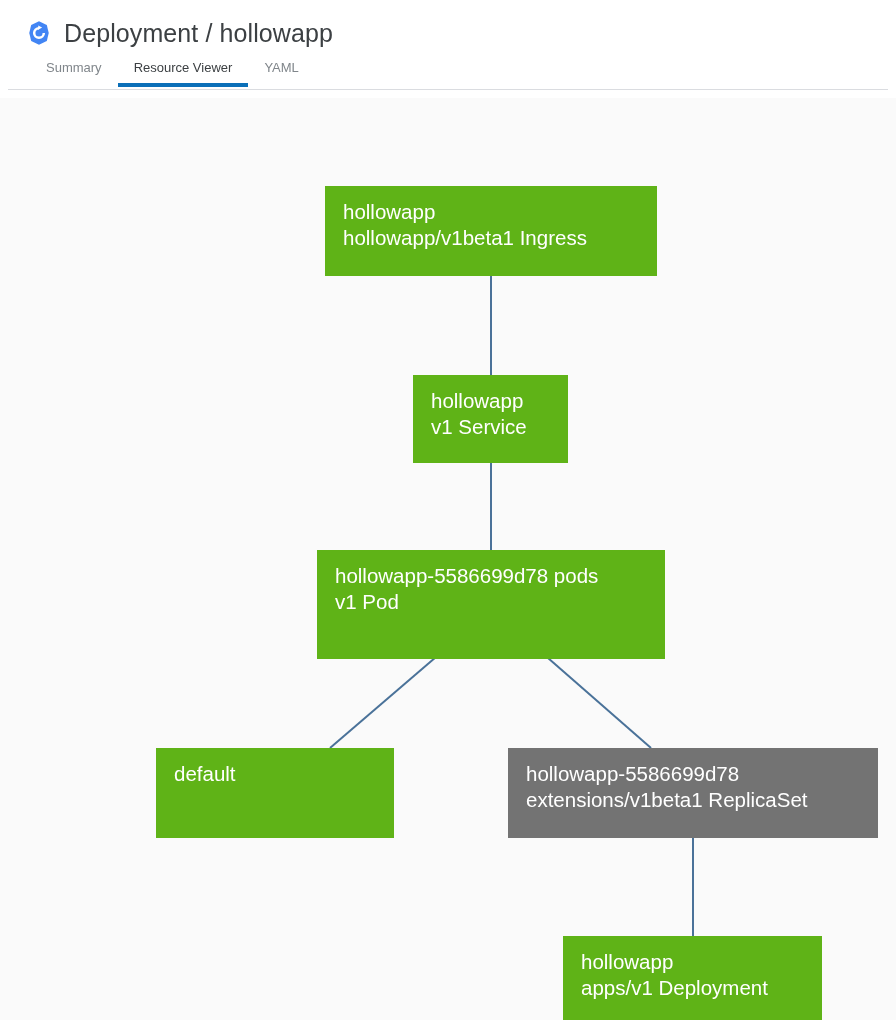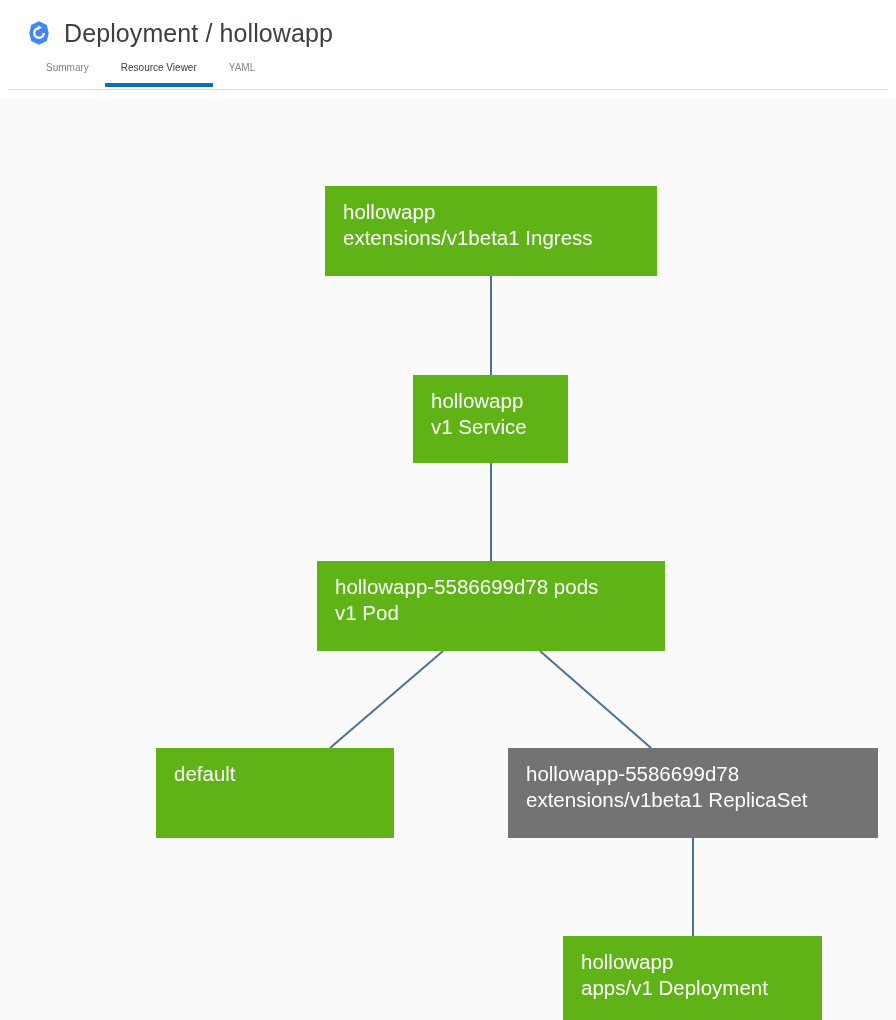--- a/index.html
+++ b/index.html
@@ -51,21 +51,21 @@
     background: #ffffff;
   }
   .tab-list {
     display: flex;
     align-items: flex-start;
     height: 100%;
     padding-left: 22px;
     gap: 0;
   }
   .tab {
-    font-size: 10px;
+    font-size: 13px;
     color: #80868b;
     padding: 0 16px 9px 16px;
     position: relative;
     cursor: pointer;
     white-space: nowrap;
     line-height: 20px;
   }
   .tab.active {
     color: #3c4043;
   }
@@ -147,29 +147,29 @@
   <svg class="edge-layer">
     <line stroke="#4a7299" stroke-width="2" x1="491" y1="178" x2="491" y2="277"></line>
     <line stroke="#4a7299" stroke-width="2" x1="491" y1="365" x2="491" y2="463"></line>
     <line stroke="#4a7299" stroke-width="2" x1="443" y1="553" x2="330" y2="650"></line>
     <line stroke="#4a7299" stroke-width="2" x1="540" y1="553" x2="651" y2="650"></line>
     <line stroke="#4a7299" stroke-width="2" x1="693" y1="740" x2="693" y2="838"></line>
   </svg>
 
   <div class="node" style="left: 325px; top: 88px; width: 332px; height: 90px; background: rgb(95, 179, 23);">
     <div class="node-line">hollowapp</div>
-    <div class="node-line">extensions/v1beta1 Ingress</div>
+    <div class="node-line">hollowapp/v1beta1 Ingress</div>
   </div>
 
   <div class="node" style="left: 413px; top: 277px; width: 155px; height: 88px; background: rgb(95, 179, 23);">
     <div class="node-line">hollowapp</div>
     <div class="node-line">v1 Service</div>
   </div>
 
-  <div class="node" style="left: 317px; top: 463px; width: 348px; height: 90px; background: rgb(95, 179, 23);">
+  <div class="node" style="left: 317px; top: 452px; width: 348px; height: 109px; background: rgb(95, 179, 23);">
     <div class="node-line">hollowapp-5586699d78 pods</div>
     <div class="node-line">v1 Pod</div>
   </div>
 
   <div class="node" style="left: 156px; top: 650px; width: 238px; height: 90px; background: rgb(95, 179, 23);">
     <div class="node-line">default</div>
   </div>
 
   <div class="node" style="left: 508px; top: 650px; width: 370px; height: 90px; background: #737373;">
     <div class="node-line">hollowapp-5586699d78</div>

